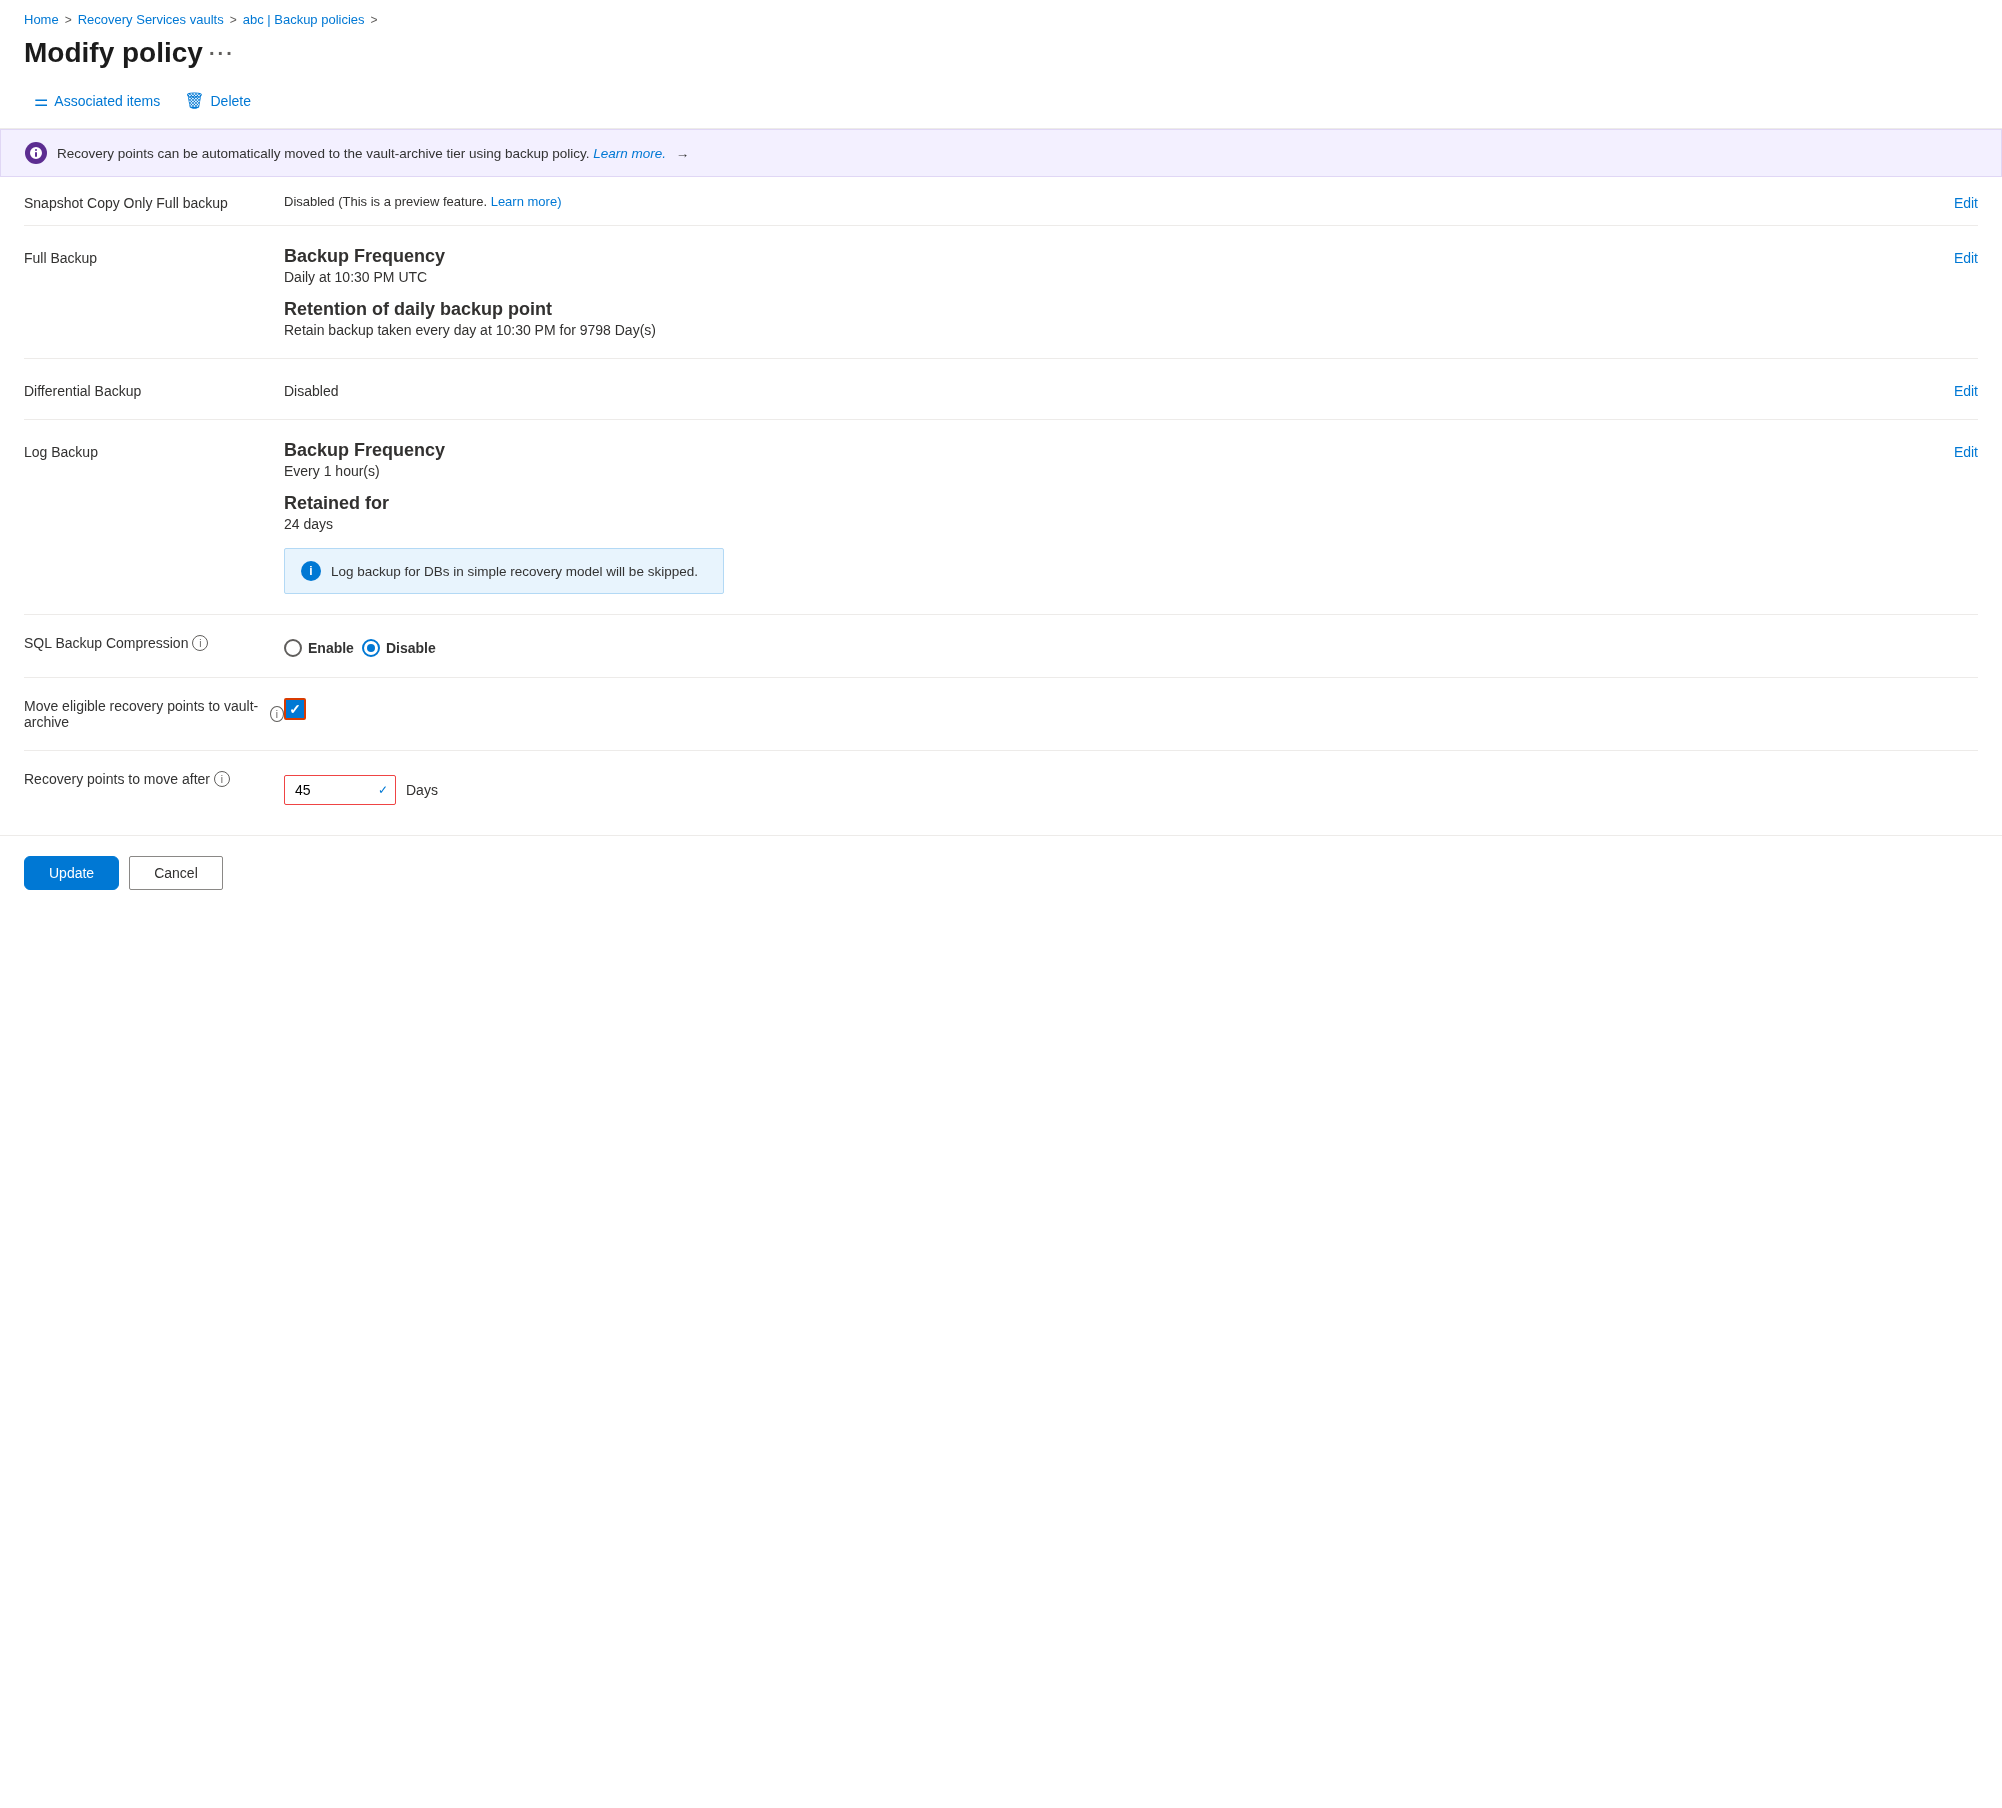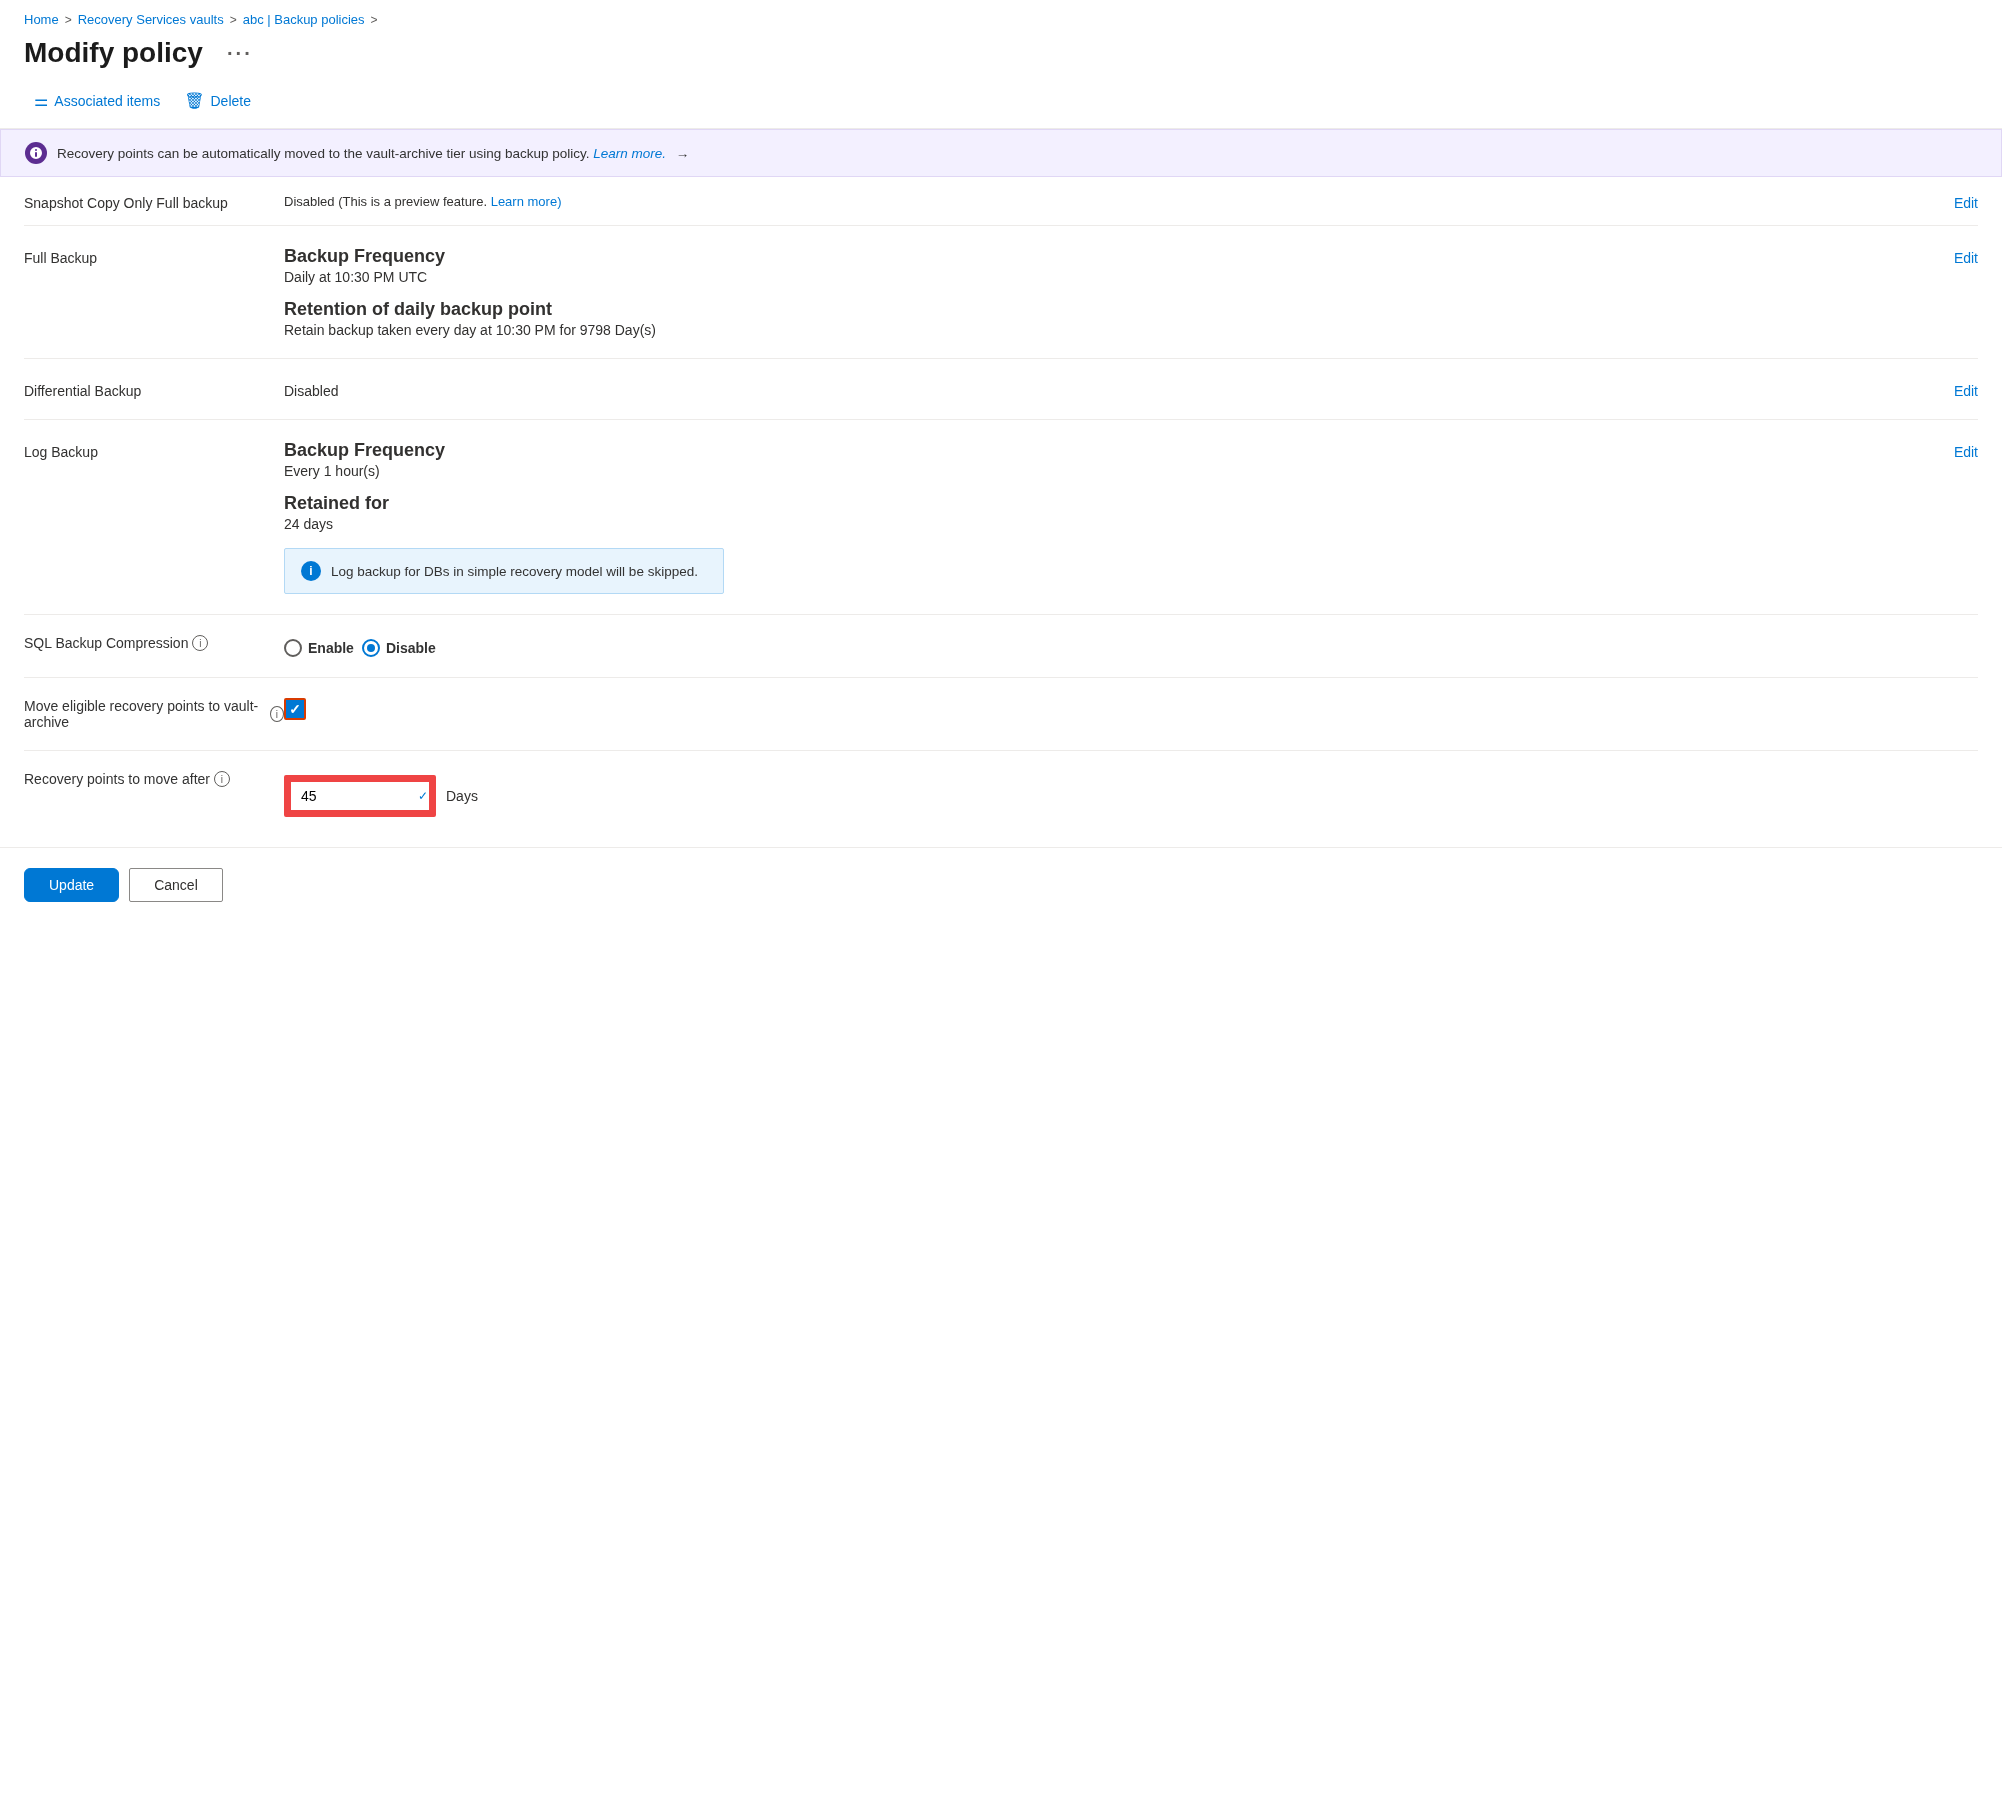--- a/index.html
+++ b/index.html
@@ -23,21 +23,21 @@
 
     .page-title-section {
       padding: 4px 24px 8px;
     }
     .page-title {
       font-size: 28px;
       font-weight: 600;
       color: #1b1b1b;
       display: flex;
       align-items: center;
-      gap: 24px;
+      gap: 6px;
       text-align: center;
     }
     .page-title .ellipsis {
       font-size: 20px;
       color: #605e5c;
       cursor: pointer;
       letter-spacing: 2px;
     }
     .page-subtitle {
       font-size: 13px;
@@ -212,28 +212,28 @@
       display: flex;
       align-items: center;
       gap: 10px;
       padding-top: 4px;
     }
     .dropdown-wrapper {
       position: relative;
       display: inline-block;
     }
     .dropdown-wrapper select {
-      border: 7px solid #ef4444;
+      border: 1px solid #ef4444;
       border-radius: 2px;
       padding: 6px 30px 6px 10px;
       font-size: 14px;
       appearance: none;
       background: #fff;
       cursor: pointer;
-      width: 152px;
+      width: 112px;
     }
     .dropdown-wrapper .chevron {
       position: absolute;
       right: 8px;
       top: 50%;
       transform: translateY(-50%);
       pointer-events: none;
       color: #0078d4;
       font-size: 12px;
     }

